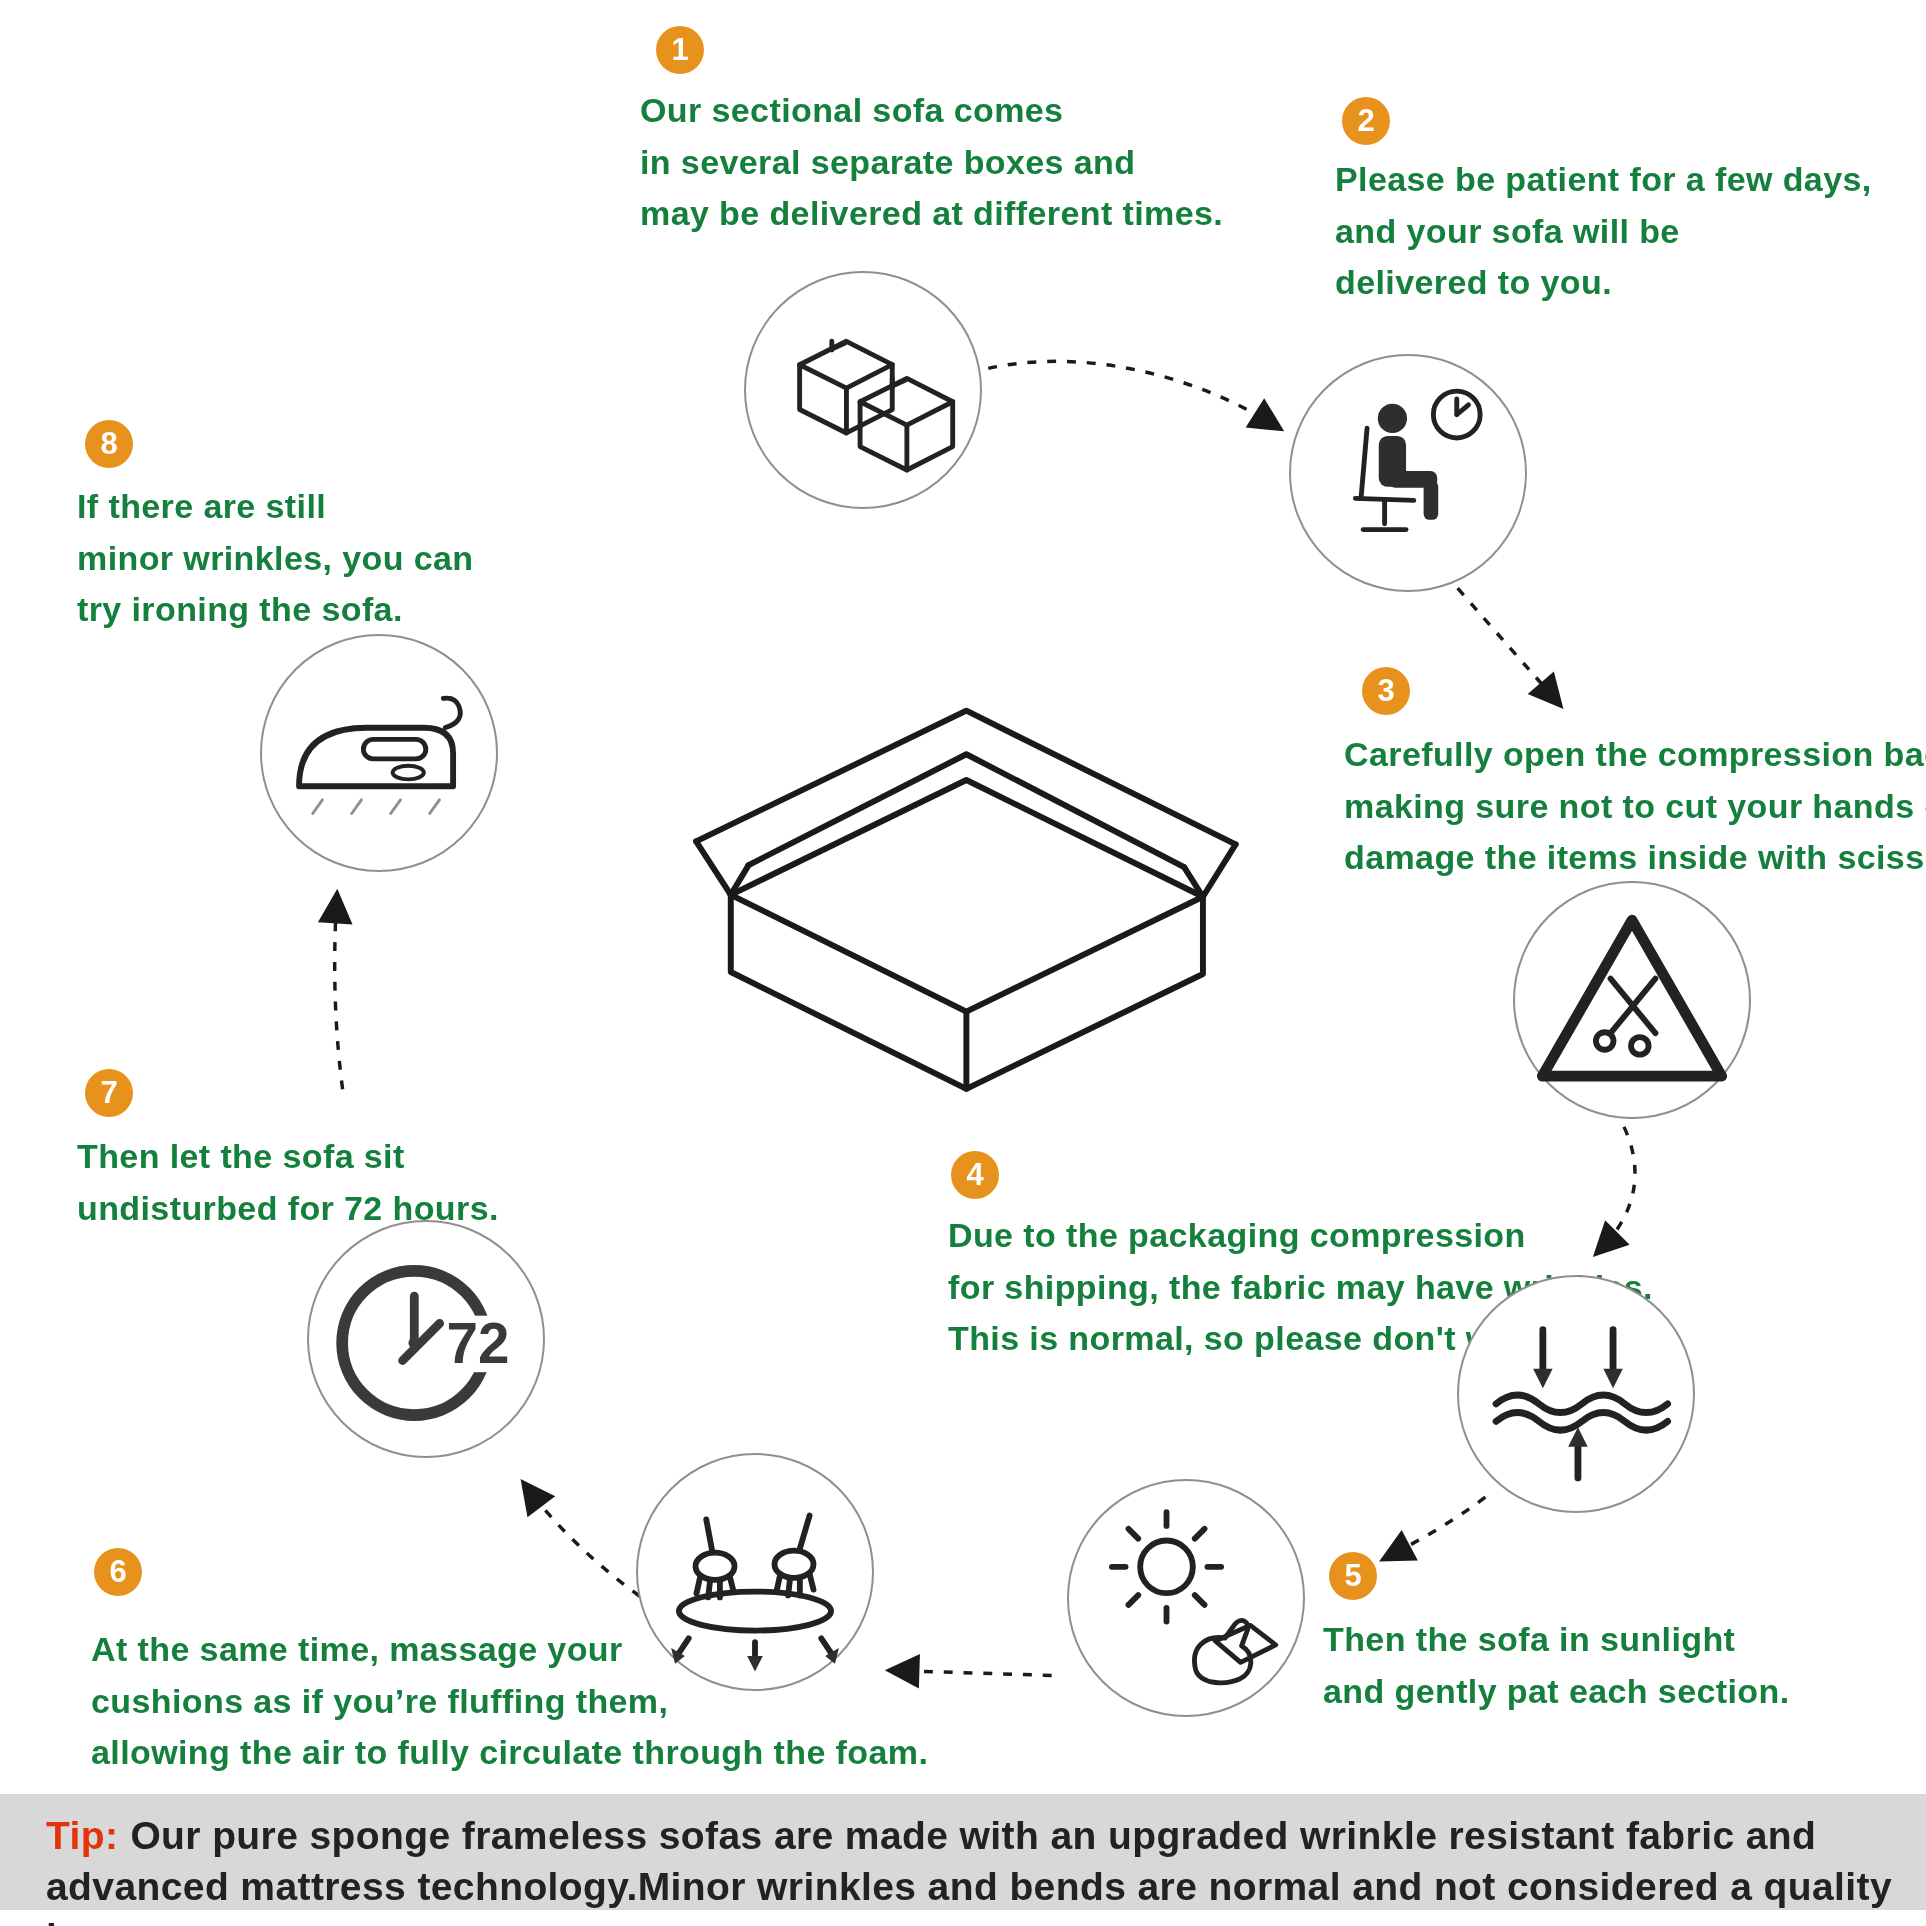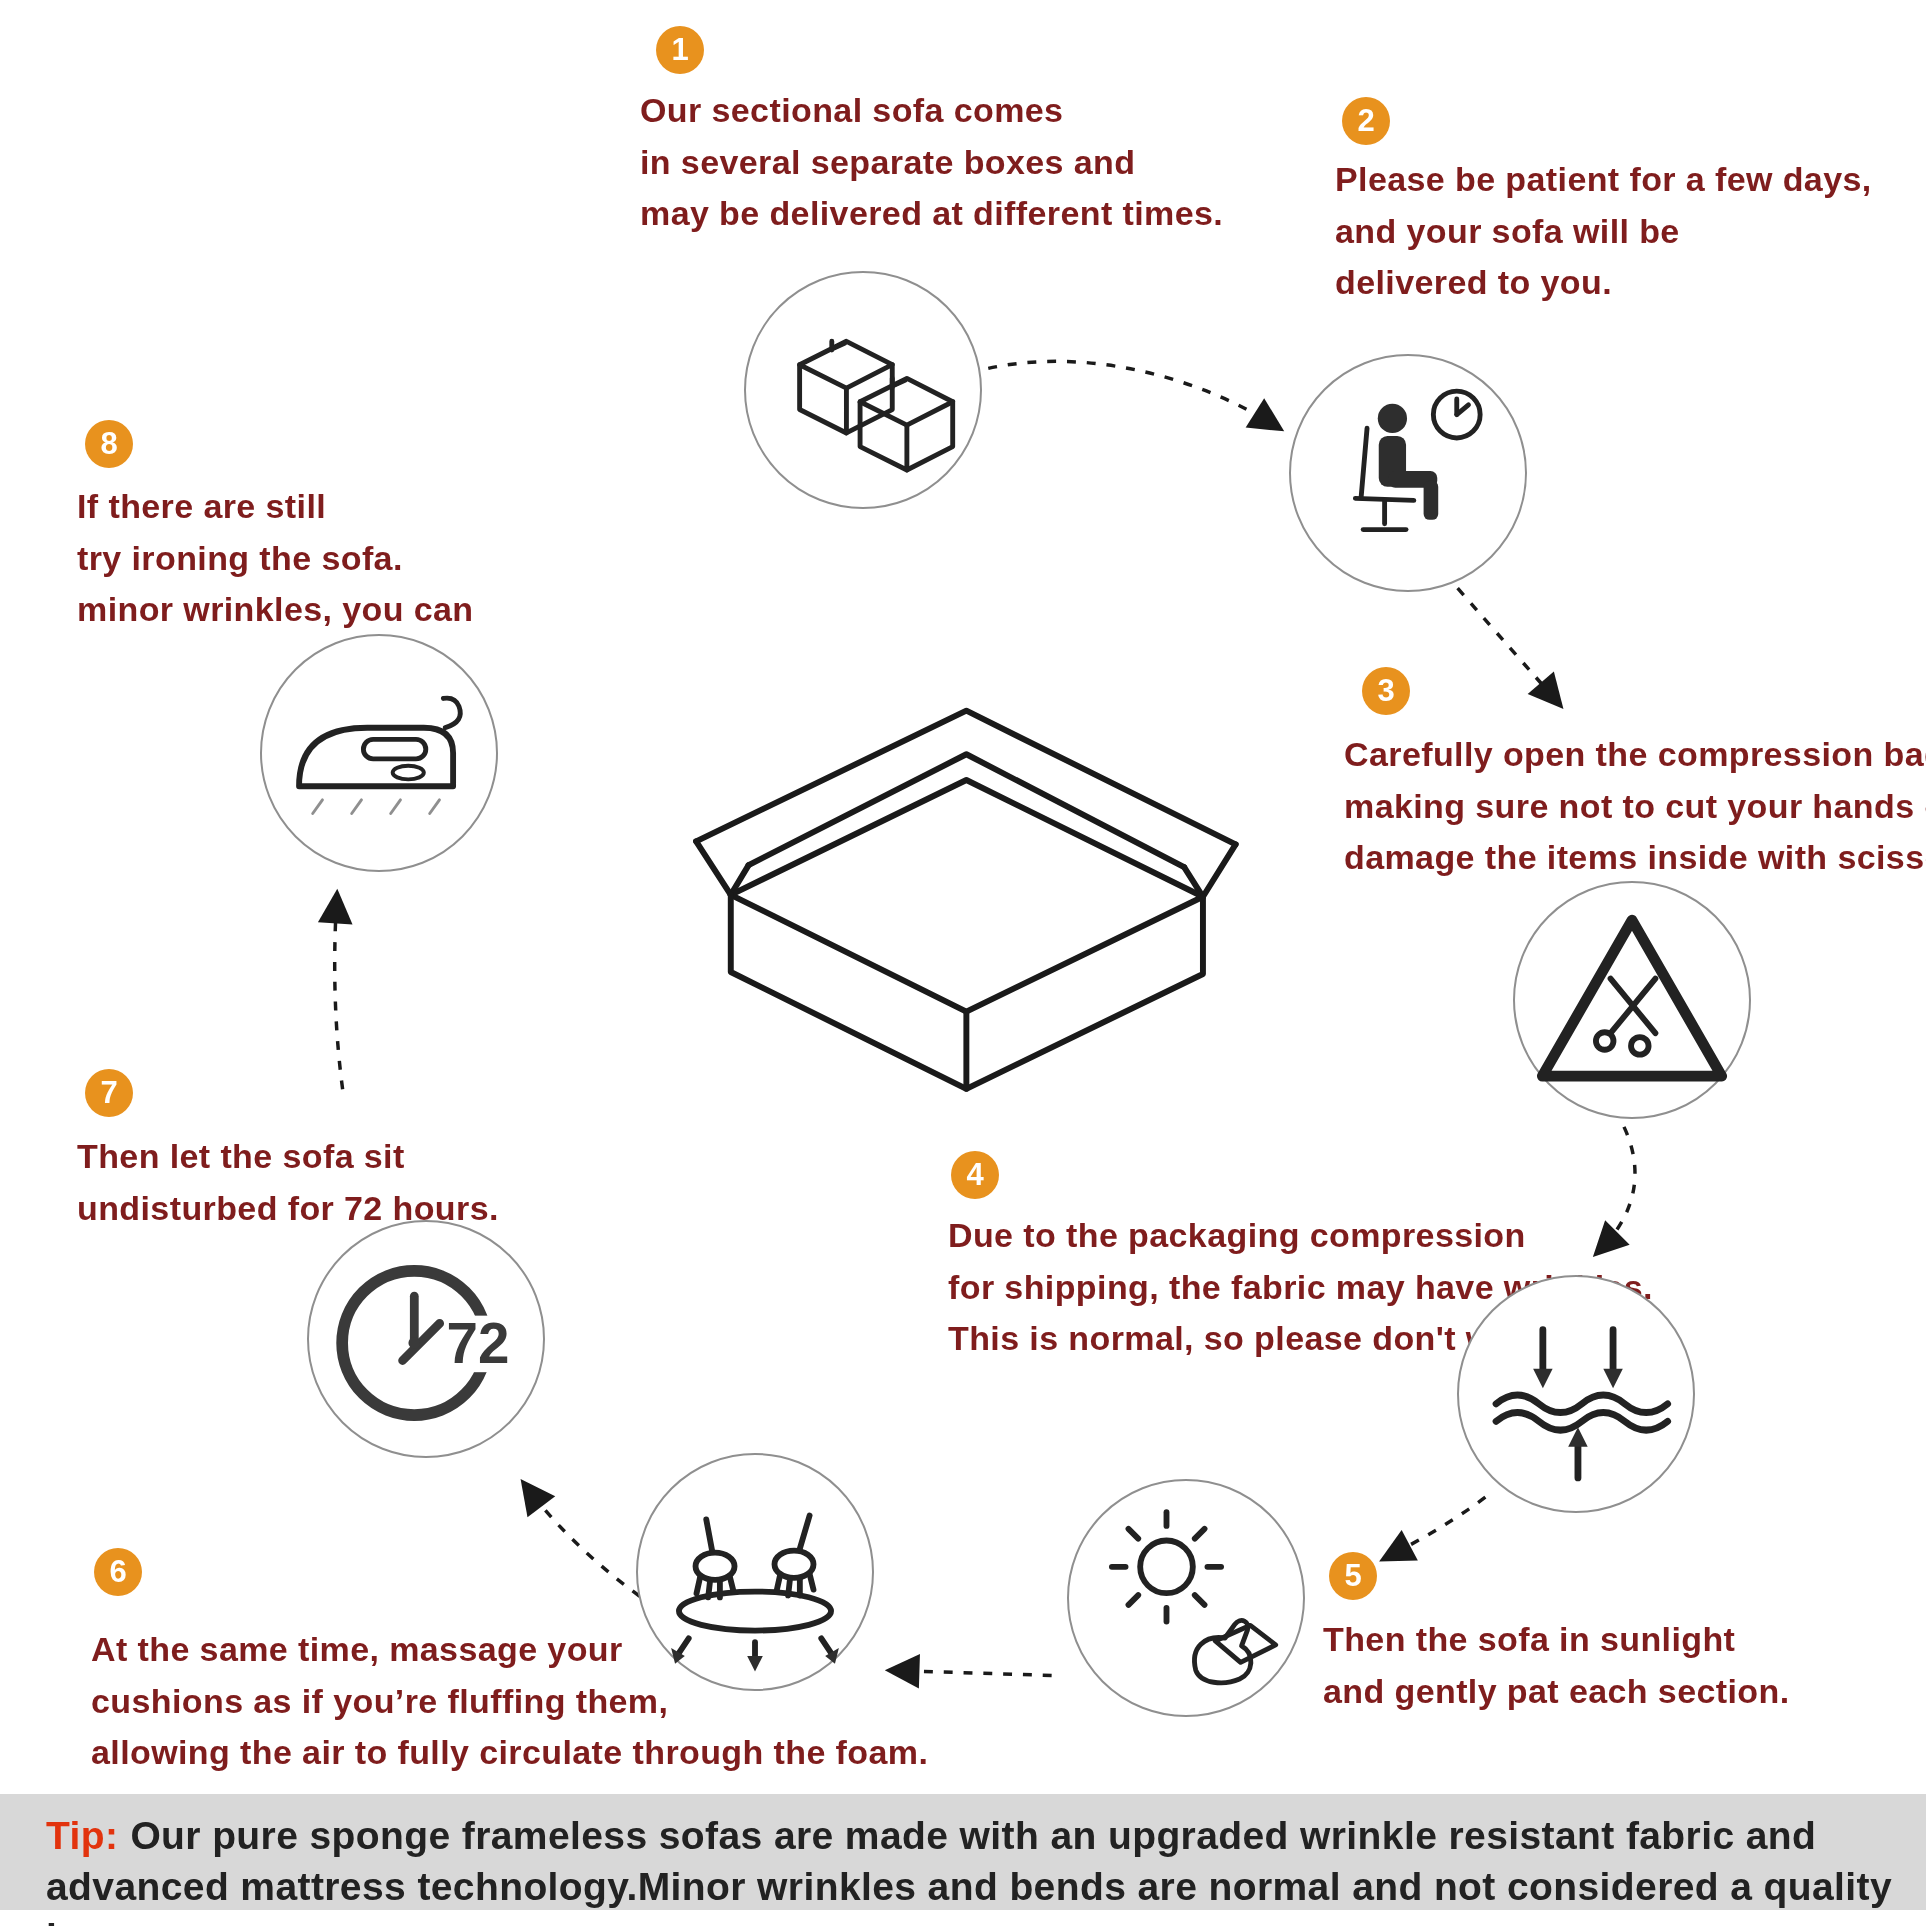--- a/index.html
+++ b/index.html
@@ -7,21 +7,21 @@
   body { font-family: "Liberation Sans", "DejaVu Sans", sans-serif; }
   .canvas { position: relative; width: 1927px; height: 1927px; background: #fff; overflow: hidden; }
 
   .badge {
     position: absolute; width: 48px; height: 48px; border-radius: 50%;
     background: #E8921E; color: #fff; font-weight: 700; font-size: 31px;
     display: flex; align-items: center; justify-content: center;
   }
   .step-text {
     position: absolute; font-weight: 700; font-size: 34px; line-height: 1.52;
-    color: #7f1d1d; letter-spacing: 0.4px; white-space: nowrap;
+    color: #15803d; letter-spacing: 0.4px; white-space: nowrap;
   }
   .icon-circle {
     position: absolute; width: 238px; height: 238px; border-radius: 50%;
     border: 2px solid #8f8f8f; background: #fff;
     display: flex; align-items: flex-start; justify-content: center;
   }
   .icon-circle svg { display: block; }
   .ic-stroke { stroke: #222; stroke-width: 5; fill: none; stroke-linecap: round; stroke-linejoin: round; }
   .ic-fill { fill: #2e2e2e; stroke: none; }
 
@@ -226,22 +226,22 @@
         <path d="M96,140 L134,102"></path>
       </g>
       <circle cx="108" cy="122" r="6" fill="#3a3a3a"></circle>
       <text x="141" y="143" font-size="58" font-weight="bold" fill="#3a3a3a">72</text>
     </svg>
   </div>
 
   <div class="badge" style="left:85px;top:420px">8</div>
   <div class="step-text" style="left:77px;top:481px">
     <div>If there are still</div>
+    <div>minor wrinkles, you can</div>
     <div>try ironing the sofa.</div>
-    <div>minor wrinkles, you can</div>
   </div>
   <div class="icon-circle" style="left:260px;top:634px">
     <svg width="238" height="238" viewBox="0 0 240 240">
       <g class="ic-stroke" style="stroke-width:6">
         <path d="M38,152 L196,152 L196,118 q0,-26 -30,-26 L108,92 q-70,0 -70,60 Z"></path>
         <rect x="104" y="104" width="64" height="20" rx="10" style="stroke-width:5"></rect>
         <ellipse cx="150" cy="138" rx="16" ry="7" style="stroke-width:4"></ellipse>
         <path d="M188,92 q20,-6 14,-22 q-4,-10 -16,-8" style="stroke-width:5"></path>
       </g>
       <g class="ic-stroke" style="stroke-width:3;opacity:0.5">

